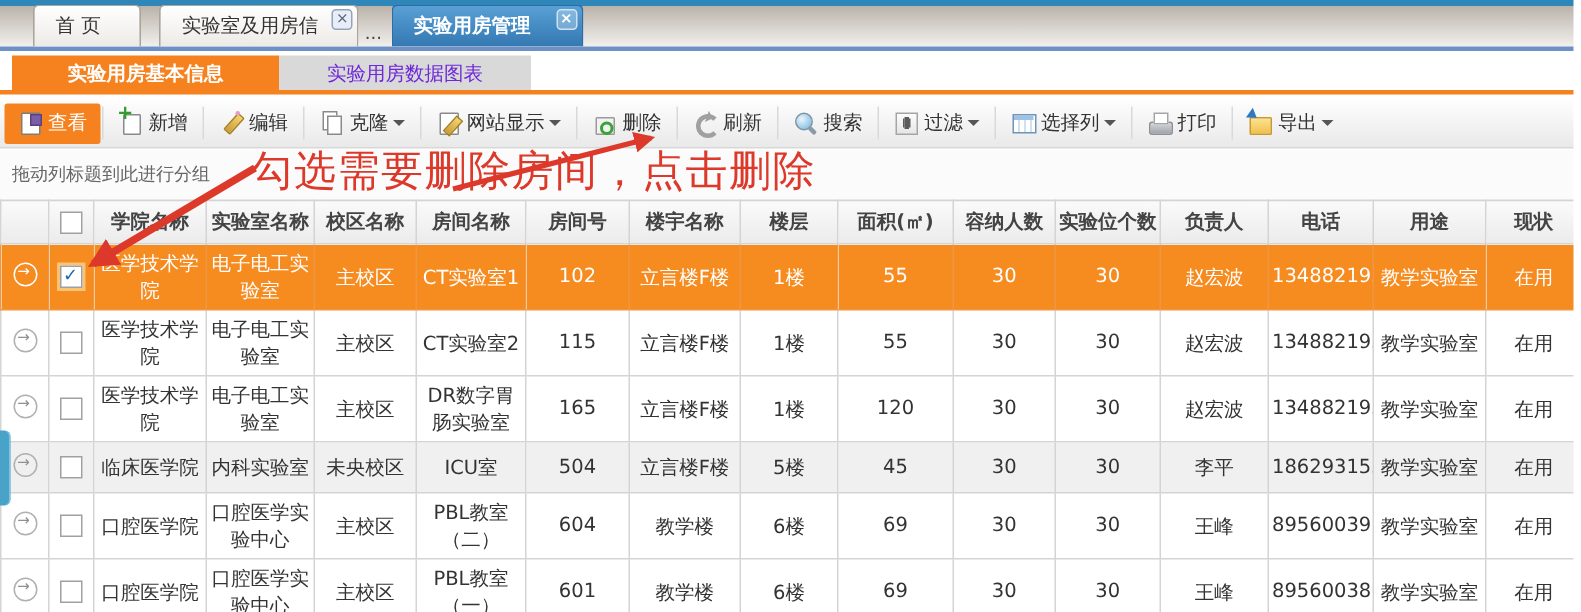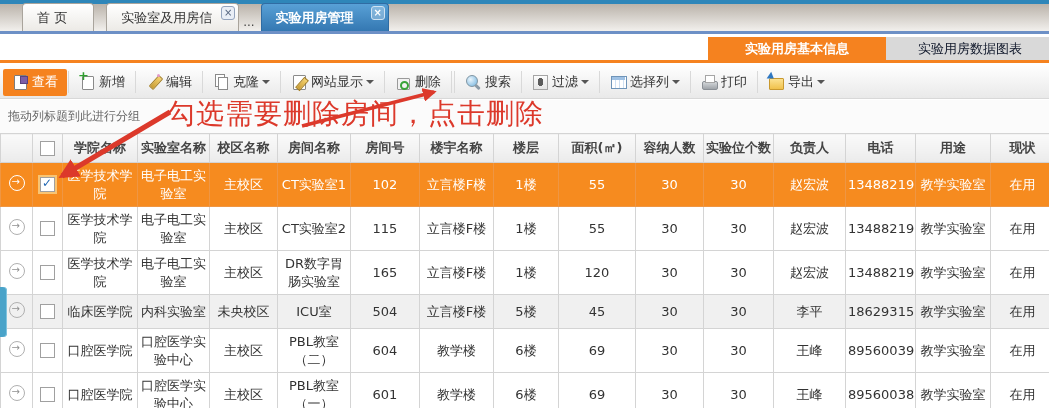--- a/index.html
+++ b/index.html
@@ -15,26 +15,26 @@
        background:linear-gradient(#ffffff,#eceae6);border:1px solid #a9a49c;border-bottom:none;
        border-radius:4px 4px 0 0;font-size:13px;color:#333;white-space:nowrap;cursor:default;}
   .tab.active{background:linear-gradient(#58a0d6,#3478b2);color:#fff;font-weight:bold;border-color:#2f6ca3;padding-right:34px;}
   .tab-close{position:absolute;right:3px;top:2px;width:12px;height:12px;line-height:11px;text-align:center;
              font-size:10px;border-radius:3px;background:#e9eef6;border:1px solid #93a3bd;color:#55657f;}
   .tab-close.on-active{background:rgba(255,255,255,.28);border-color:#cfe2f2;color:#fff;}
   .tab-ellipsis{font-size:12px;color:#444;margin:0 6px 2px -8px;align-self:flex-end;}
 
   
   .subtabs{position:absolute;left:0;top:37px;width:1054px;height:26px;background:#fff;
-           border-bottom:3px solid #f5821f;display:flex;align-items:stretch;padding-left:8px;box-sizing:border-box;justify-content:flex-end;}
+           border-bottom:3px solid #f5821f;display:flex;align-items:stretch;padding-left:8px;box-sizing:border-box;}
   .subtab{display:flex;align-items:center;justify-content:center;font-size:13px;cursor:default;}
   .subtab:nth-child(1){width:178px;}
   .subtab:nth-child(2){width:168px;}
   .subtab.active{background:#f5821f;color:#fff;font-weight:bold;}
-  .subtab.inactive{background:#d9d9d9;color:#0f172a;font-family:Liberation Mono, monospace;}
+  .subtab.inactive{background:#d9d9d9;color:#6d28d9;font-family:Liberation Mono, monospace;}
 
   
   .toolbar{position:absolute;left:0;top:66px;width:1054px;height:33px;
            background:linear-gradient(#fefefe,#e9e9e9);border-bottom:1px solid #d8d8d8;
            display:flex;align-items:center;padding-left:3px;box-sizing:border-box;}
   .tbtn{display:flex;align-items:center;gap:3px;height:27px;padding:0 9px;border-radius:2px;
         font-size:13px;color:#333;cursor:pointer;white-space:nowrap;}
   .tbtn.active{background:#f5821f;color:#fff;}
   .tb-sep{width:1px;height:22px;background:#d9d9d9;margin:0 1px;}
   .caret{width:0;height:0;border:4px solid transparent;border-top-color:#555;margin-top:4px;}
@@ -137,20 +137,24 @@
         <span class="ic ic-site-display"></span>
         <span class="tbtn-label">网站显示</span>
         <span class="caret"></span>
       </div>
       <span class="tb-sep"></span>
       <div class="tbtn">
         <span class="ic ic-delete"></span>
         <span class="tbtn-label">删除</span>
       </div>
       <span class="tb-sep"></span>
+      <div class="tbtn">
+        <span class="ic ic-refresh"></span>
+        <span class="tbtn-label">刷新</span>
+      </div>
       <span class="tb-sep"></span>
       <div class="tbtn">
         <span class="ic ic-search"></span>
         <span class="tbtn-label">搜索</span>
       </div>
       <span class="tb-sep"></span>
       <div class="tbtn">
         <span class="ic ic-filter"></span>
         <span class="tbtn-label">过滤</span>
         <span class="caret"></span>

